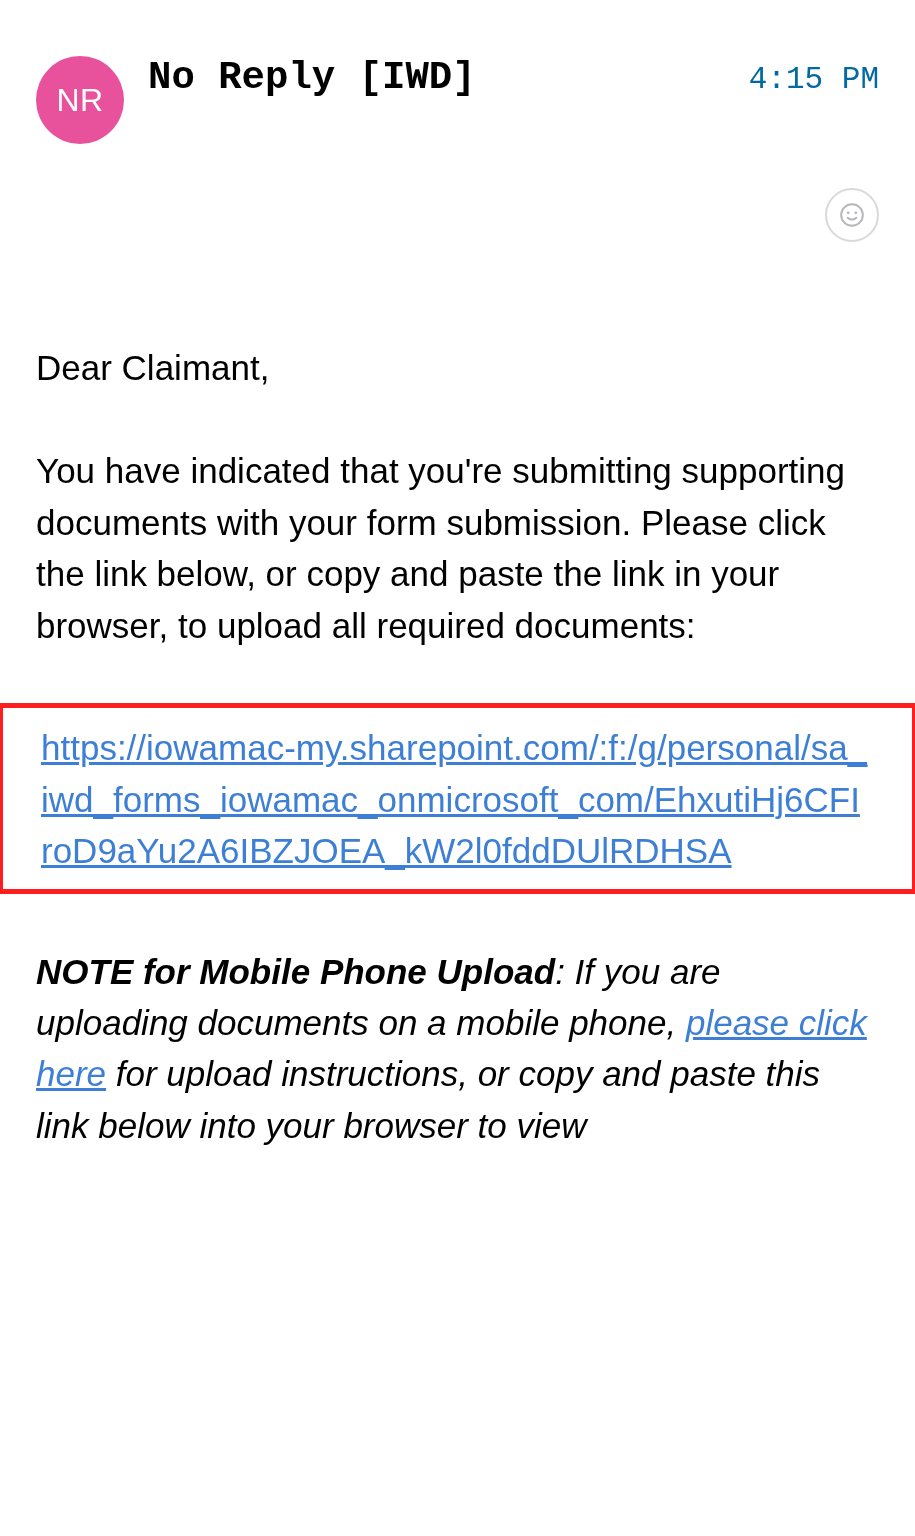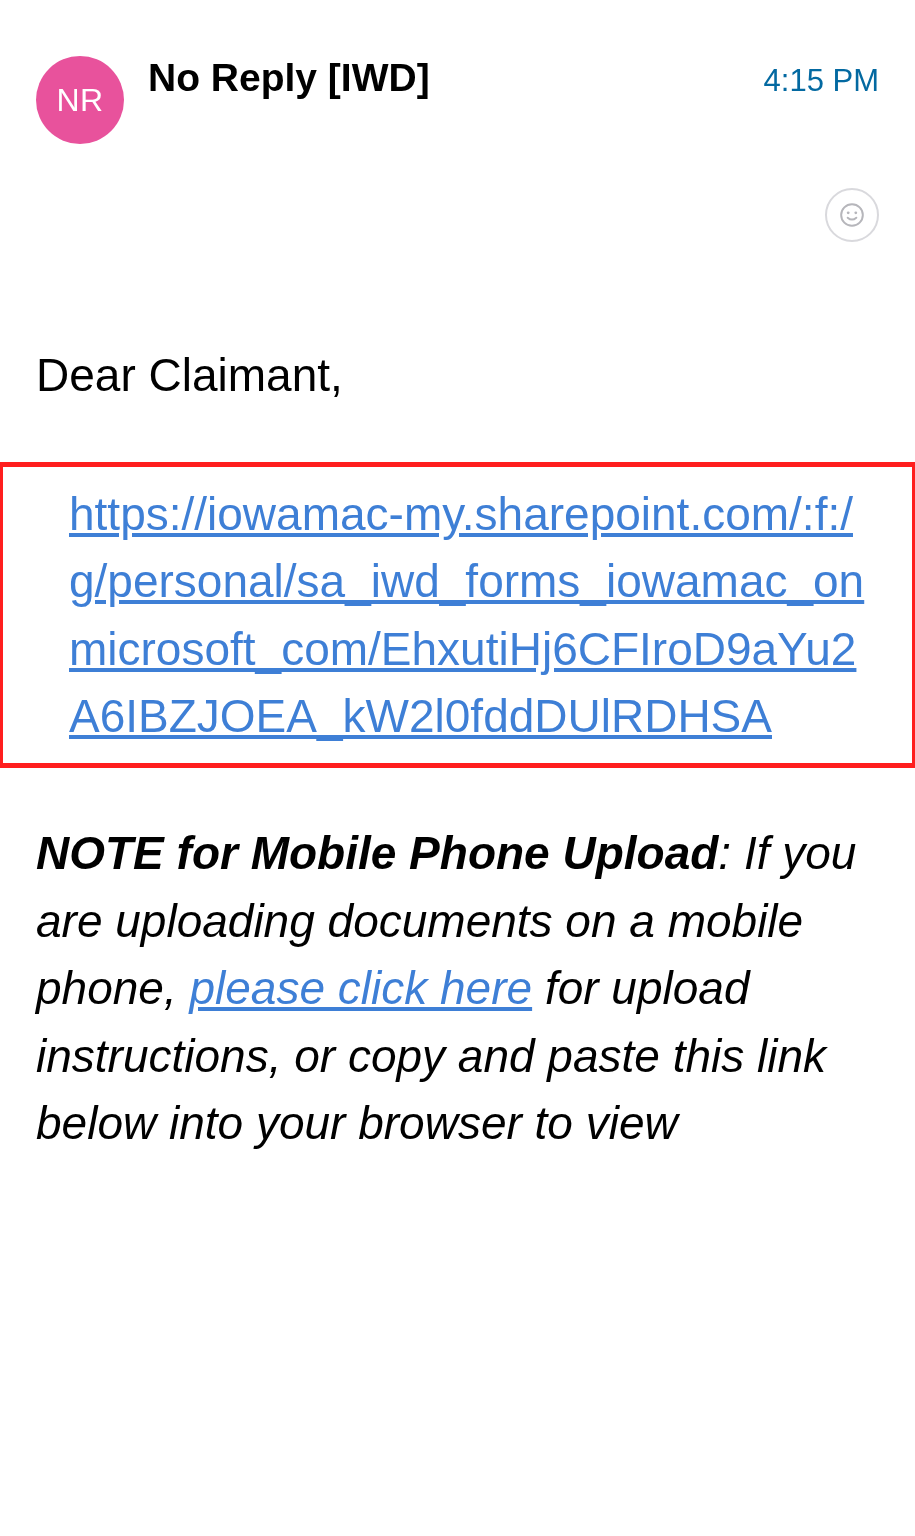--- a/index.html
+++ b/index.html
@@ -38,20 +38,21 @@
     }
     .header-info {
       flex: 1;
       display: flex;
       flex-direction: column;
     }
     .sender-row {
       display: flex;
       justify-content: space-between;
       align-items: baseline;
+      font-family: Liberation Mono, monospace;
     }
     .sender-name {
       font-size: 39px;
       font-weight: 600;
       color: #000;
     }
     .timestamp {
       font-size: 31px;
       color: #0369a1;
       font-weight: 400;
@@ -85,34 +86,33 @@
       border-radius: 50%;
       border: 2px solid #d9d9dd;
       background: #fff;
       display: flex;
       align-items: center;
       justify-content: center;
     }
     .react-btn svg { display: block; }
     .body {
       padding-top: 100px;
-      font-size: 46px;
+      font-size: 35px;
       line-height: 1.47;
       color: #000;
     }
     .body p { margin-bottom: 52px; }
     .body p:last-child { margin-bottom: 0; font-style: italic; }
     .link-block {
       border: 5px solid #ff1e1e;
       padding: 0px 4px 12px 0px;
       margin: 0 -38px 52px -38px;
     }
     .link-block-inner {
       padding: 14px 38px 0 38px;
-      margin-left: 28px;
     }
     a.link {
       color: #3e7fd6;
       text-decoration: underline;
       word-break: break-all;
     }
     a.inline-link {
       color: #3e7fd6;
       text-decoration: underline;
     }
@@ -144,20 +144,21 @@
       <circle cx="8.5" cy="10" r="1.3" fill="#b6b6bb"></circle>
       <circle cx="15.5" cy="10" r="1.3" fill="#b6b6bb"></circle>
       <path d="M 8 14.5 Q 12 18 16 14.5" fill="none" stroke="#b6b6bb" stroke-width="1.8" stroke-linecap="round"></path>
     </svg>
   </div>
 </div>
 
 <div class="container">
   <div class="body">
     <p>Dear Claimant,</p>
+    <p>You have indicated that you're submitting supporting documents with your form submission. Please click the link below, or copy and paste the link in your browser, to upload all required documents:</p>
 
     <div class="link-block">
       <div class="link-block-inner">
         <a href="#" class="link">https://iowamac-my.sharepoint.com/:f:/g/personal/sa_iwd_forms_iowamac_onmicrosoft_com/EhxutiHj6CFIroD9aYu2A6IBZJOEA_kW2l0fddDUlRDHSA</a>
       </div>
     </div>
 
     <p>
       <span class="bold">NOTE for Mobile Phone Upload</span><span>: If you are uploading documents on a mobile phone, </span><a href="#" class="inline-link">please click here</a><span> for upload instructions, or copy and paste this link below into your browser to view</span>
     </p>

